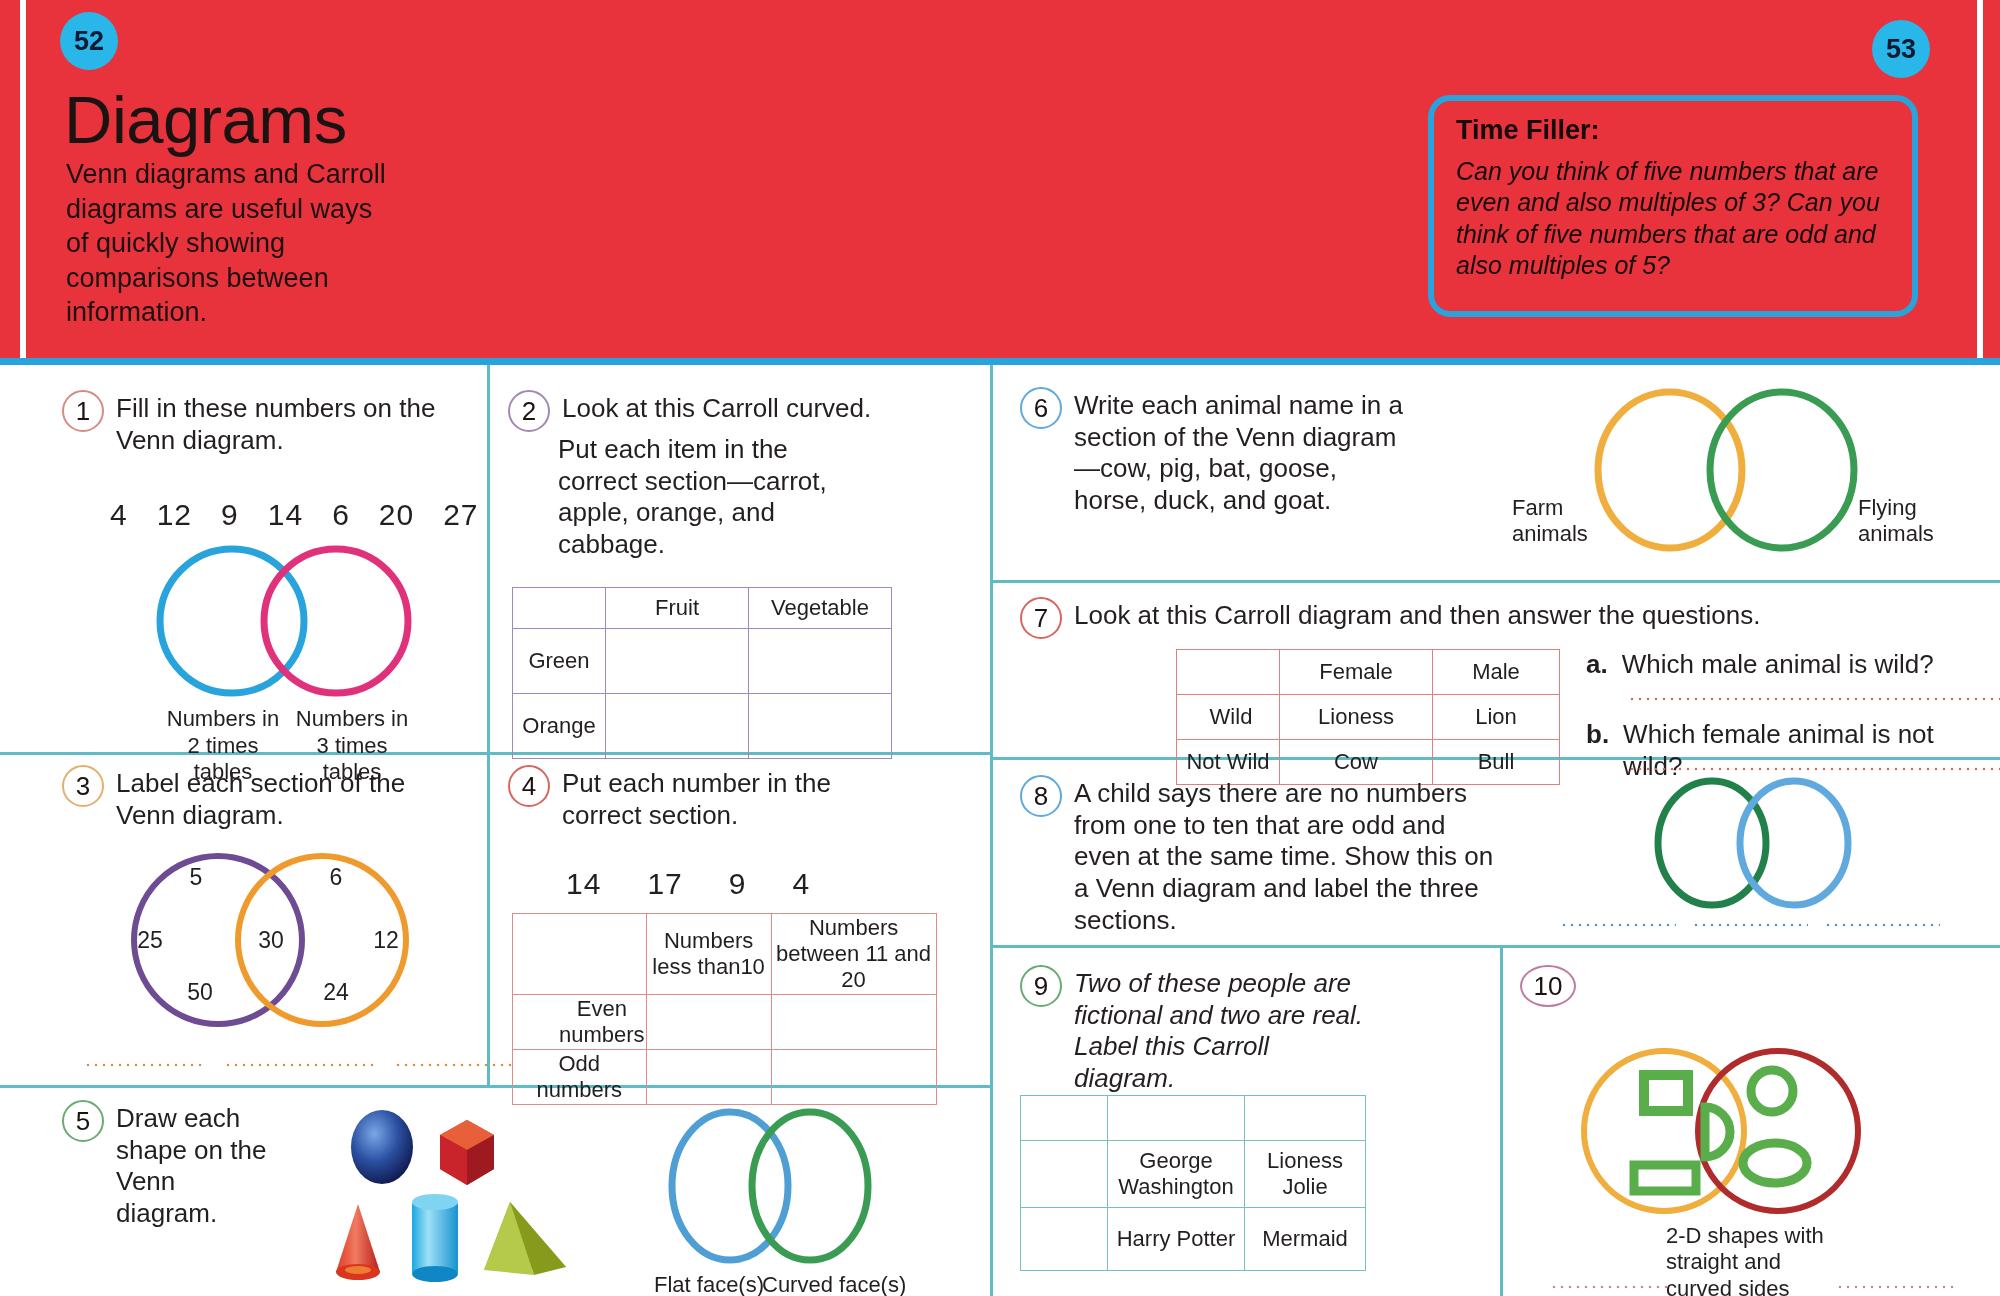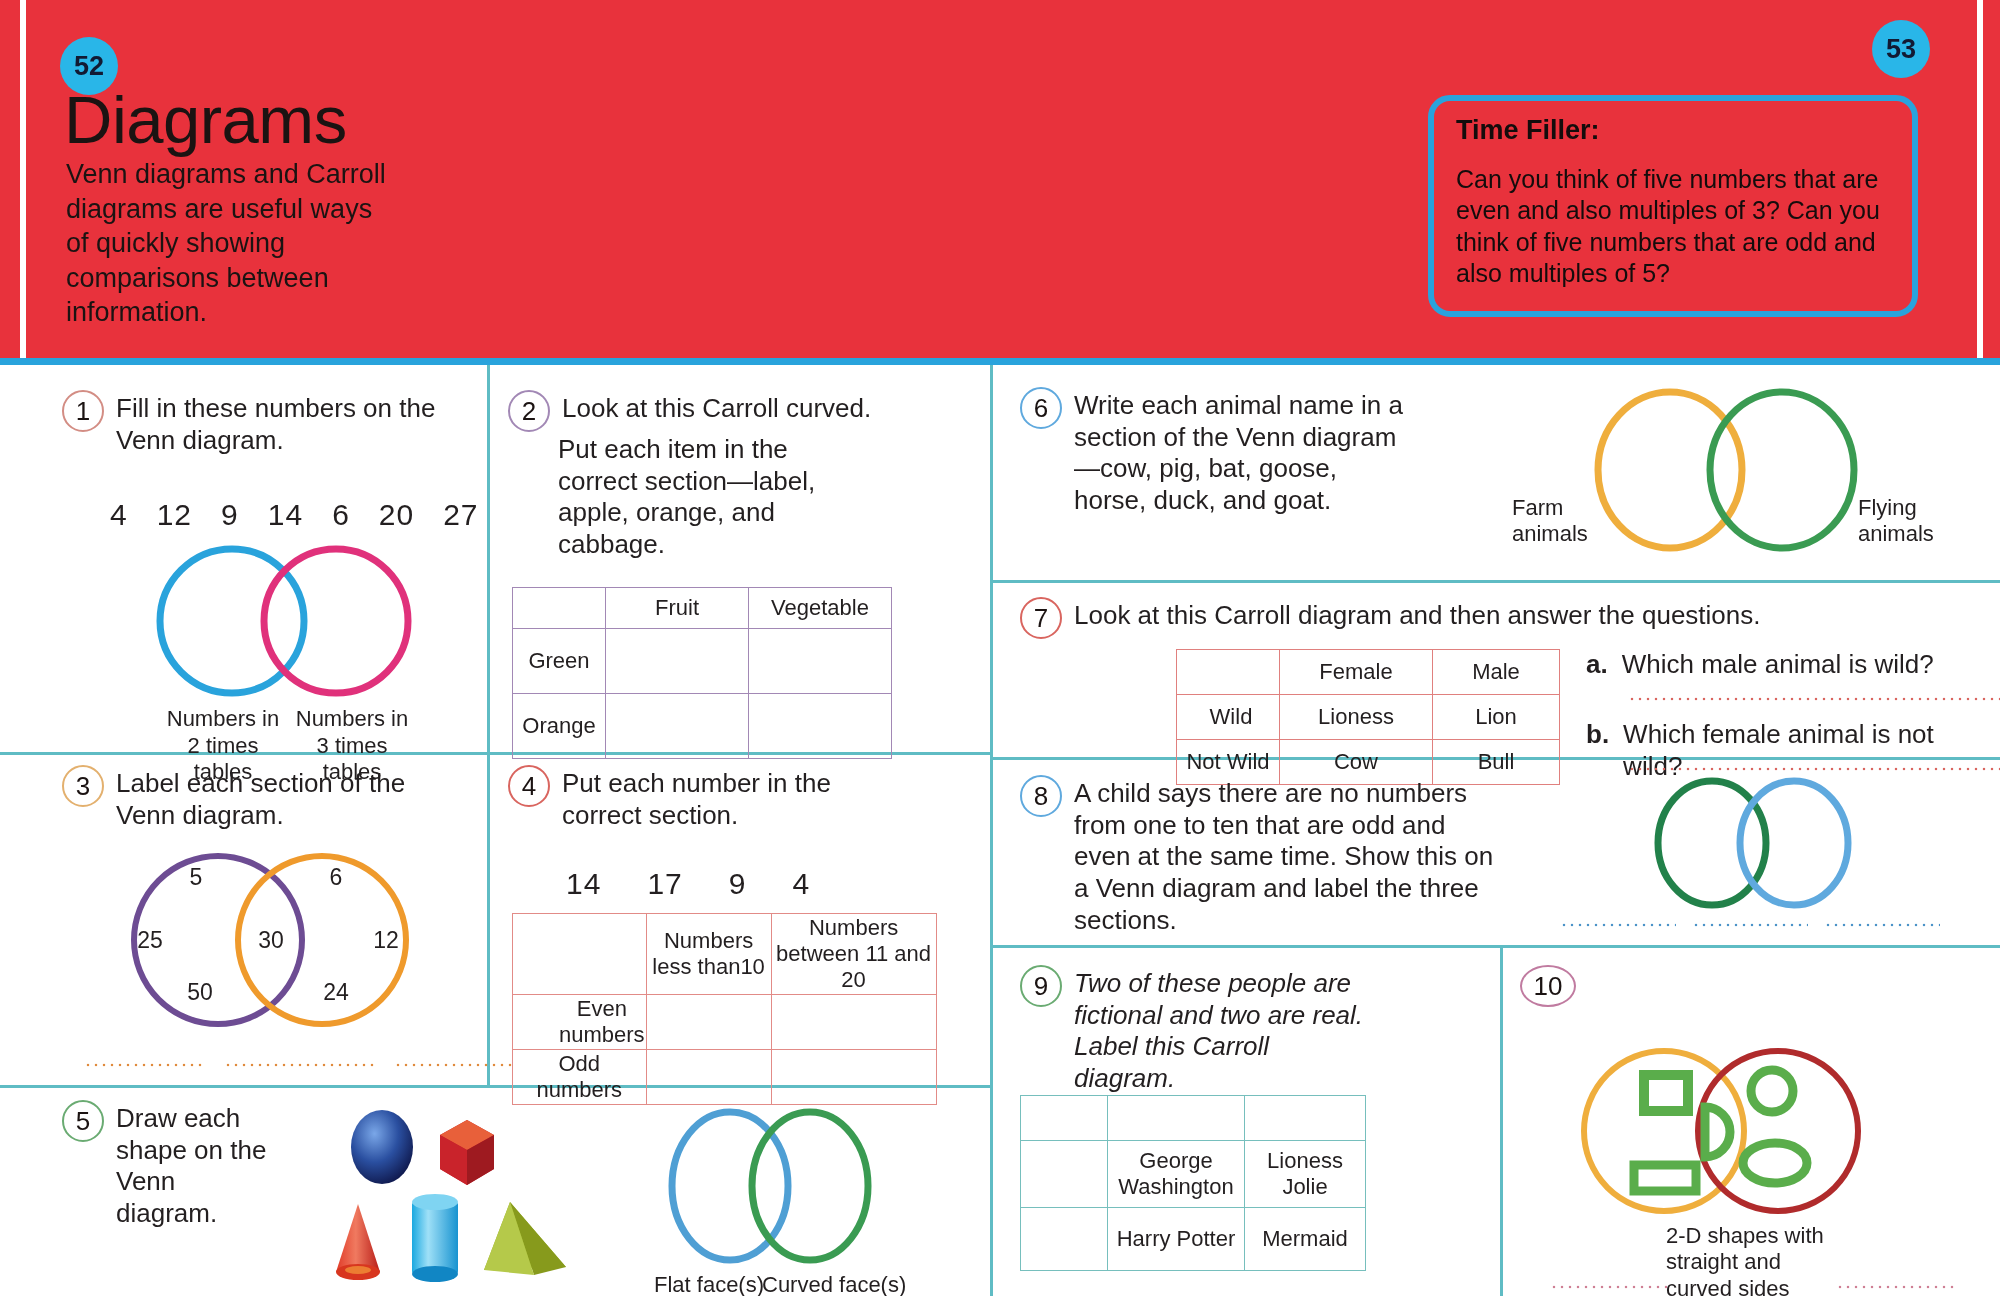--- a/index.html
+++ b/index.html
@@ -27,40 +27,40 @@
   }
   .spine-right{
     position:absolute;left:1977px;top:0;width:6px;height:358px;background:#ffffff;
   }
   .pagenum{
     position:absolute;width:58px;height:58px;border-radius:50%;
     background:#29b6e8;color:#121a33;
     font-weight:bold;font-size:27px;
     display:flex;align-items:center;justify-content:center;
   }
-  .pagenum.left{left:60px;top:37px;}
+  .pagenum.left{left:60px;top:12px;}
   .pagenum.right{left:1872px;top:20px;}
 
   .title{
     position:absolute;left:64px;top:86px;
     font-size:67px;color:#1b1312;letter-spacing:-0.5px;
     font-weight:400;line-height:1;
   }
   .intro{
     position:absolute;left:66px;top:157px;width:330px;
     font-size:27px;line-height:1.28;color:#1b1312;
   }
 
   .timefiller{
     position:absolute;left:1428px;top:95px;width:490px;height:222px;
     border:6px solid #29a3dc;border-radius:22px;
     box-sizing:border-box;padding:14px 22px 0 22px;
   }
   .tf-title{font-size:27px;font-weight:bold;color:#140c0c;line-height:1.15;}
-  .tf-body{font-size:25px;line-height:1.25;color:#140c0c;margin-top:18px;}
+  .tf-body{font-size:25px;line-height:1.25;color:#140c0c;margin-top:10px;font-style:italic;}
 
   
   .body{position:absolute;left:0;top:365px;width:2000px;height:931px;}
 
   .divider-h{position:absolute;background:#5fbcc4;height:3px;}
   .divider-v{position:absolute;background:#5fbcc4;width:3px;}
 
   .q{position:absolute;}
   .qhead{display:flex;align-items:flex-start;gap:12px;}
   .bullet{
@@ -160,21 +160,21 @@
         <div class="vlabel" style="position:absolute;left:96px;top:0;width:130px;text-align:center;">Numbers in 2 times tables</div>
         <div class="vlabel" style="position:absolute;left:225px;top:0;width:130px;text-align:center;">Numbers in 3 times tables</div>
       </div>
     </div>
 
     <div class="q" style="left:508px;top:25px;width:460px;">
       <div class="qhead">
         <div class="bullet" style="border-color:#a288b5;">2</div>
         <div class="qtext">Look at this Carroll curved.</div>
       </div>
-      <div class="qsub" style="margin-left:50px;margin-top:2px;width:300px;">Put each item in the correct section—label, apple, orange, and cabbage.</div>
+      <div class="qsub" style="margin-left:50px;margin-top:2px;width:300px;">Put each item in the correct section—carrot, apple, orange, and cabbage.</div>
 
       <table class="carroll tbl-purple" style="margin-top:26px;margin-left:4px;">
         <tbody>
             <tr>
           <td style="width:90px;height:38px;"></td>
           <td style="width:140px;">Fruit</td>
           <td style="width:140px;">Vegetable</td>
         </tr>
         <tr>
           <td style="height:62px;">Green</td>

